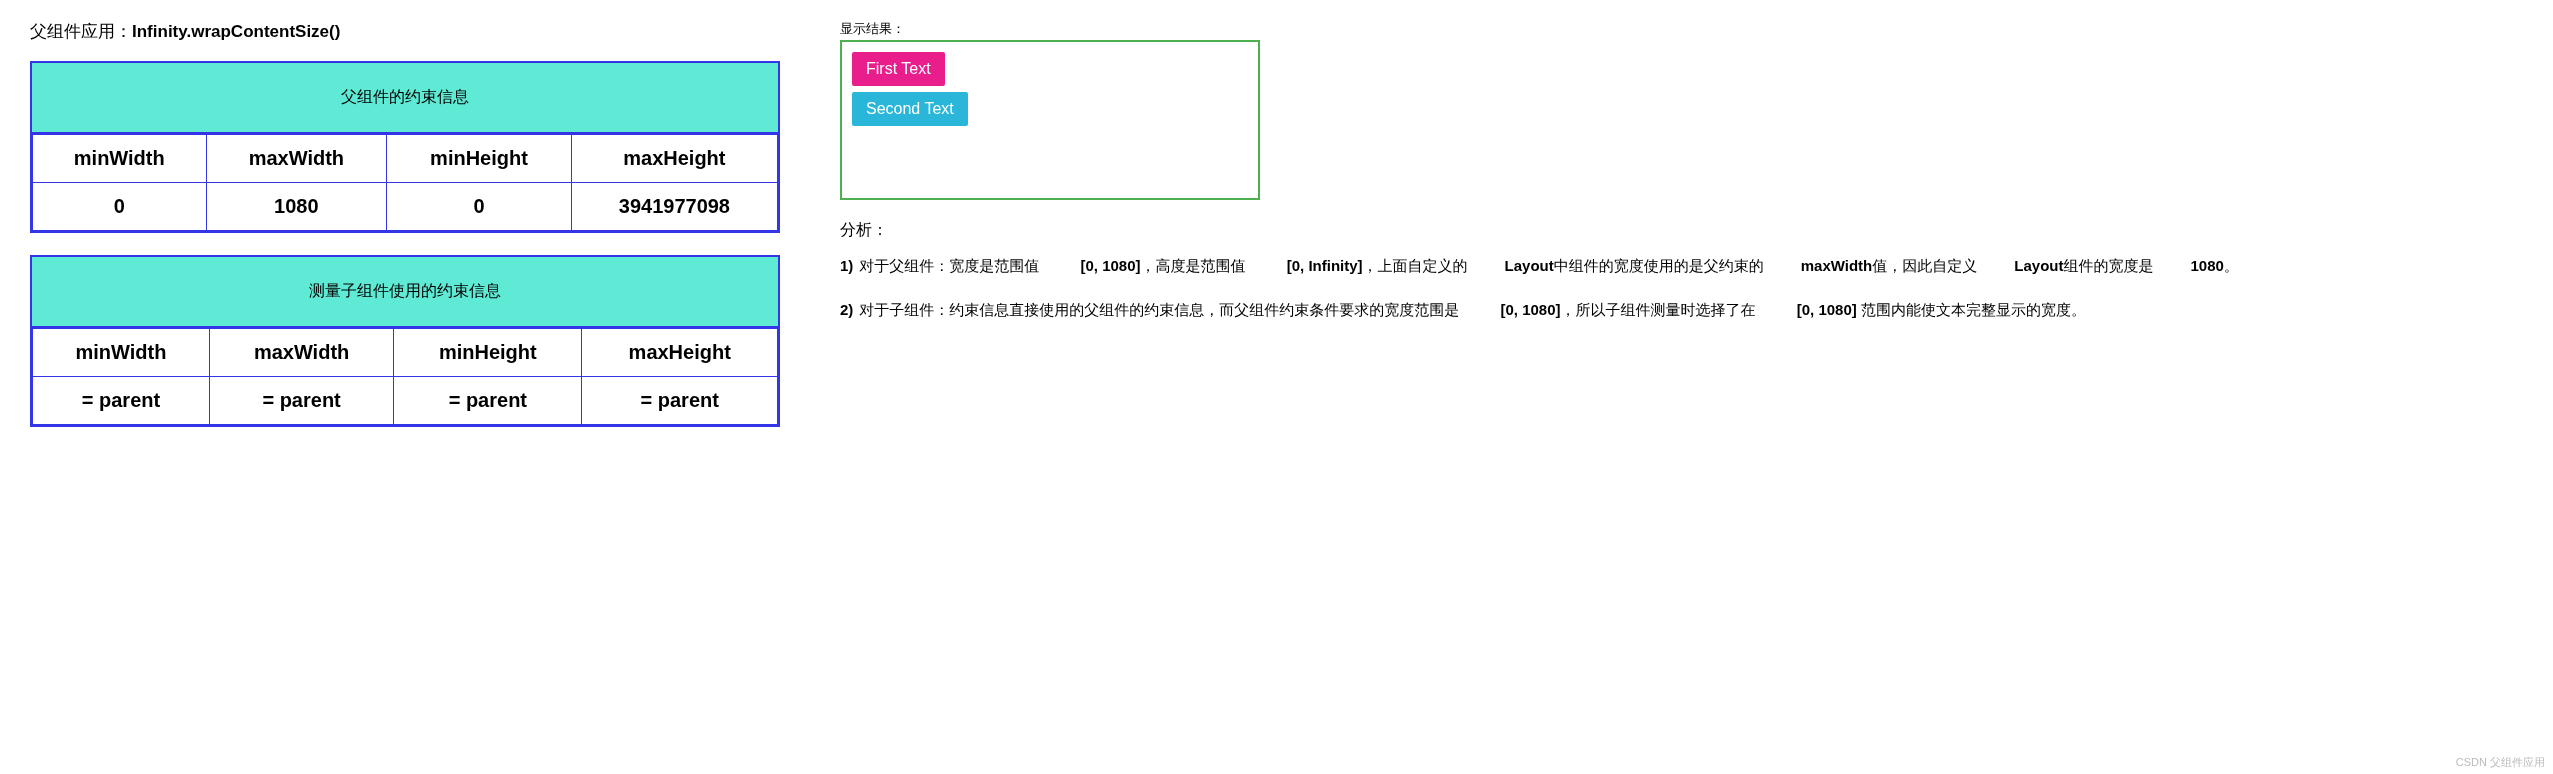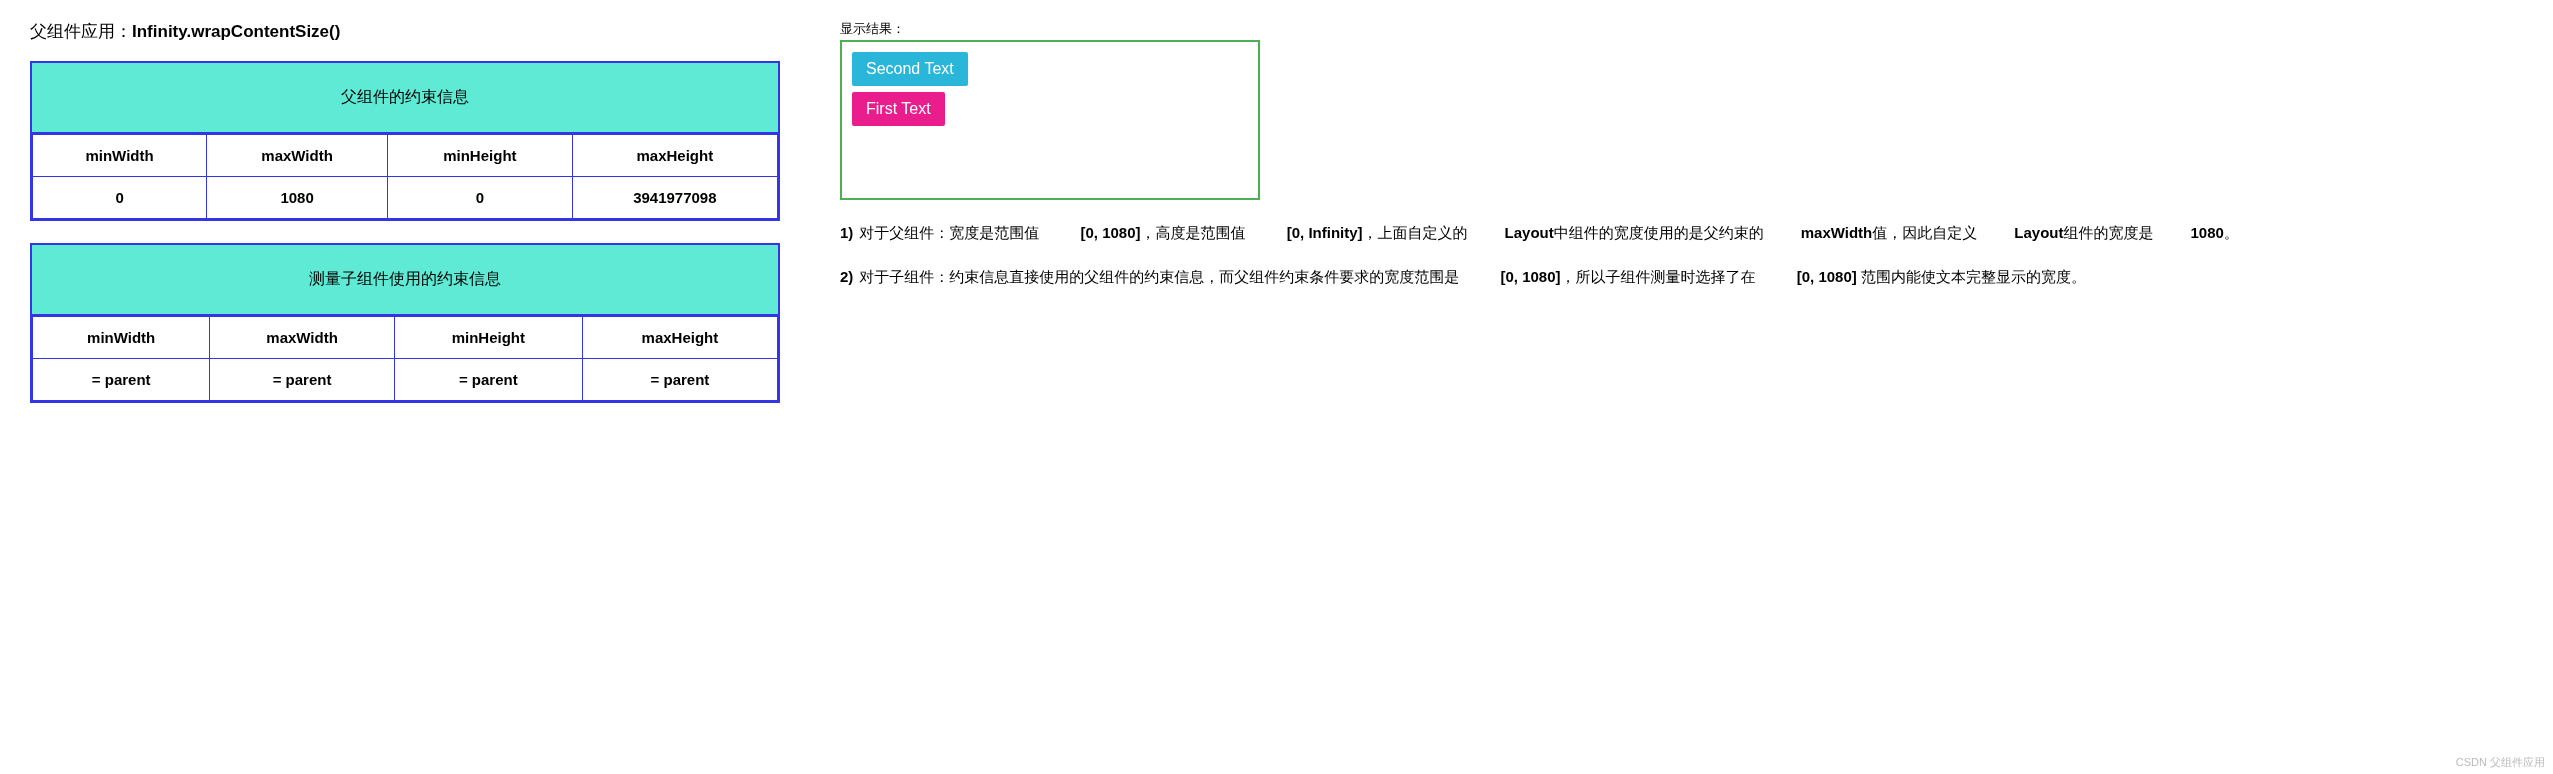--- a/index.html
+++ b/index.html
@@ -51,21 +51,21 @@
     .data-table {
       width: 100%;
       border-collapse: collapse;
     }
 
     .data-table th,
     .data-table td {
       border: 1px solid #3535e8;
       text-align: center;
       padding: 12px 8px;
-      font-size: 15px;
+      font-size: 20px;
     }
 
     .data-table th {
       font-weight: bold;
       background: #fff;
     }
 
     .data-table td {
       font-weight: bold;
       background: #fff;
@@ -198,27 +198,28 @@
       </tbody>
     </table>
   </div>
 </div>
 
 <div class="right-panel">
   <p class="result-label">显示结果：</p>
 
   <div class="preview-box">
     <div>
+      <span class="text-chip chip-pink">First Text</span>
+    </div>
+    <div>
       <span class="text-chip chip-blue">Second Text</span>
     </div>
-    <div>
-      <span class="text-chip chip-pink">First Text</span>
-    </div>
   </div>
 
+  <p class="analysis-label">分析：</p>
 
   <ul class="analysis-list">
     <li class="analysis-item">
       <span class="analysis-num">1)</span>
       <span class="analysis-text">
         对于父组件：宽度是范围值 <strong>[0, 1080]</strong>，高度是范围值 <strong>[0, Infinity]</strong>，上面自定义的<strong>Layout</strong>中组件的宽度使用的是父约束的<strong>maxWidth</strong>值，因此自定义<strong>Layout</strong>组件的宽度是<strong>1080</strong>。
       </span>
     </li>
     <li class="analysis-item">
       <span class="analysis-num">2)</span>

